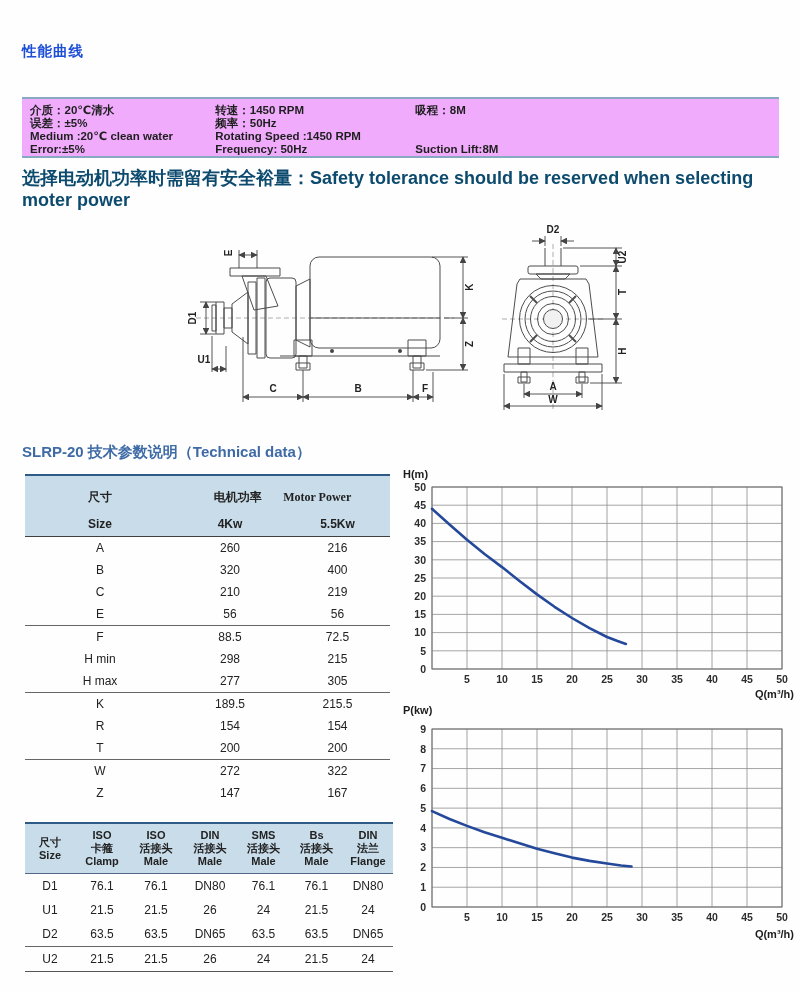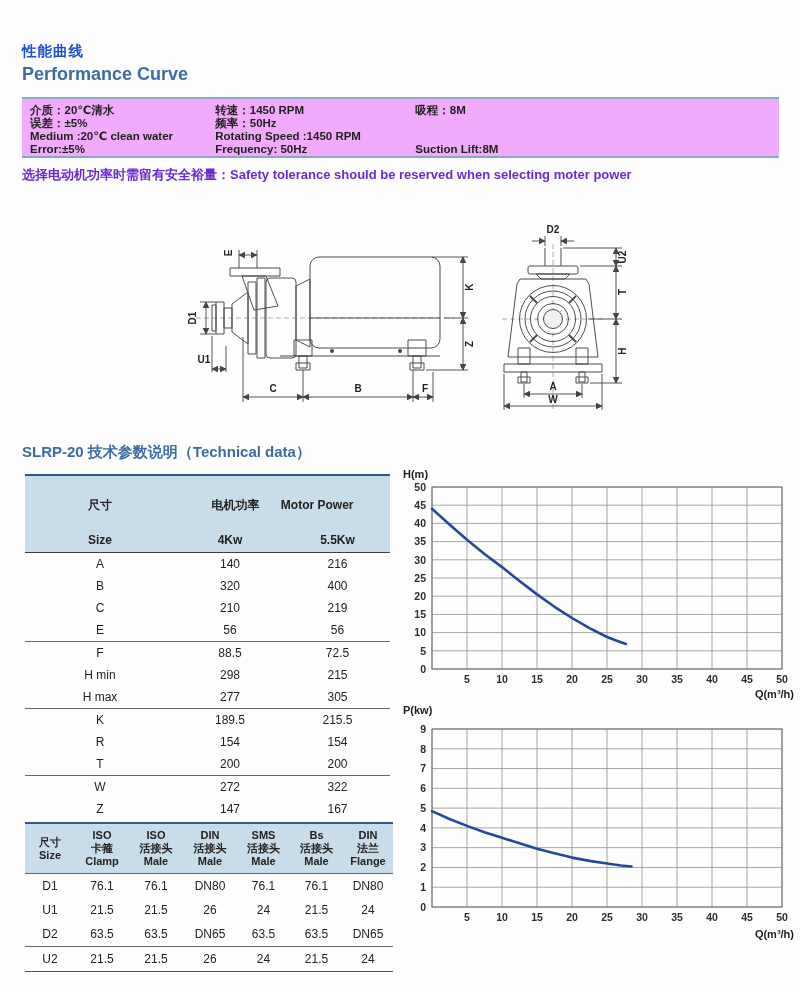--- a/index.html
+++ b/index.html
@@ -11,33 +11,33 @@
   .title-en{font-size:18px;font-weight:600;color:#3e6ba6;margin-top:3px;}
   
   .info-band{position:absolute;left:22px;top:97px;width:757px;height:61px;box-sizing:border-box;
              background:#f0abfc;border-top:2px solid #87a9c4;border-bottom:2px solid #87a9c4;
              display:flex;padding:5px 8px 4px 8px;}
   .info-col{font-size:11.5px;line-height:13px;color:#1e1e1e;font-weight:600;}
   .info-col:nth-child(1){width:25%;} .info-col:nth-child(2){width:27%;}
   .info-col:nth-child(3){width:25%;} .info-col:nth-child(4){width:23%;font-family:Liberation Serif, serif;}
   .info-line{white-space:nowrap;min-height:13px;}
   
-  .note{position:absolute;left:22px;top:166px;font-size:13px;font-weight:600;color:#6d28d9;}
+  .note{position:absolute;left:22px;top:166px;font-size:18px;font-weight:600;color:#0c4a6e;}
   
   .section-title{position:absolute;left:22px;top:443px;font-size:15px;font-weight:700;color:#3e6ba6;}
   
   #pump-drawing{position:absolute;left:182px;top:222px;}
   .dlabel{font:700 10px "Liberation Sans",sans-serif;fill:#222;}
   
   table{border-collapse:collapse;}
   .dim-table{position:absolute;left:25px;top:474px;width:365px;border-top:2.5px solid #2e5a85;}
   .dim-table thead th{background:#c9dcea;font-size:12px;font-weight:700;color:#222;text-align:center;}
   .dim-table thead tr.h1 th{padding-top:5px;height:18px;}
   .dim-table thead tr.h2 th{padding-bottom:4px;height:16px;border-bottom:1.5px solid #3f3f3f;}
-  .dim-table thead .motor span{display:inline-block;margin:16px 9px;}
+  .dim-table thead .motor span{display:inline-block;margin:8px 9px;font-family:Liberation Serif, serif;}
   .dim-table td{height:22px;font-size:12px;text-align:center;color:#222;padding:0 2px;}
   .dim-table tr.sep td{border-bottom:1.3px solid #666;}
   .dim-table td .l2{font-size:12px;line-height:13px;}
   .dim-table tr.tall td{height:30px;}
   .conn-table{position:absolute;left:25px;top:822px;width:368px;border-top:2.5px solid #2e5a85;}
   .conn-table thead th{background:#c9dcea;font-size:11px;line-height:13px;font-weight:700;color:#222;
                        text-align:center;padding:5px 0 5px 0;border-bottom:1.3px solid #51688a;}
   .conn-table td{height:22px;font-size:12px;text-align:center;color:#222;}
   .conn-table tr.sep td{border-bottom:1.2px solid #666;}
   .conn-table tbody tr:last-child td{border-bottom:1.5px solid #555;}
@@ -47,21 +47,20 @@
   .tick{font:700 10.5px "Liberation Sans",sans-serif;fill:#2d2d2d;}
   .axlabel{font:700 11px "Liberation Sans",sans-serif;fill:#1d1d1d;}
 </style>
 </head>
 <body>
 
 <div class="page">
 
   <div class="hdr">
     <div class="title-cn">性能曲线</div>
-    <div class="title-en">Performance Curve</div>
   </div>
 
   <div class="info-band" id="info-band">
       <div class="info-col">
         <div class="info-line">介质：20℃清水</div>
         <div class="info-line">误差：±5%</div>
         <div class="info-line">Medium :20℃ clean water</div>
         <div class="info-line">Error:±5%</div>
       </div>
       <div class="info-col">
@@ -218,21 +217,21 @@
       </tr>
       <tr class="h2">
         <th>Size</th>
         <th>4Kw</th>
         <th>5.5Kw</th>
       </tr>
     </thead>
     <tbody id="dim-body">
         <tr>
           <td>A</td>
-          <td>140</td>
+          <td>260</td>
           <td>216</td>
         </tr>
         <tr>
           <td>B</td>
           <td>320</td>
           <td>400</td>
         </tr>
         <tr>
           <td>C</td>
           <td>210</td>

